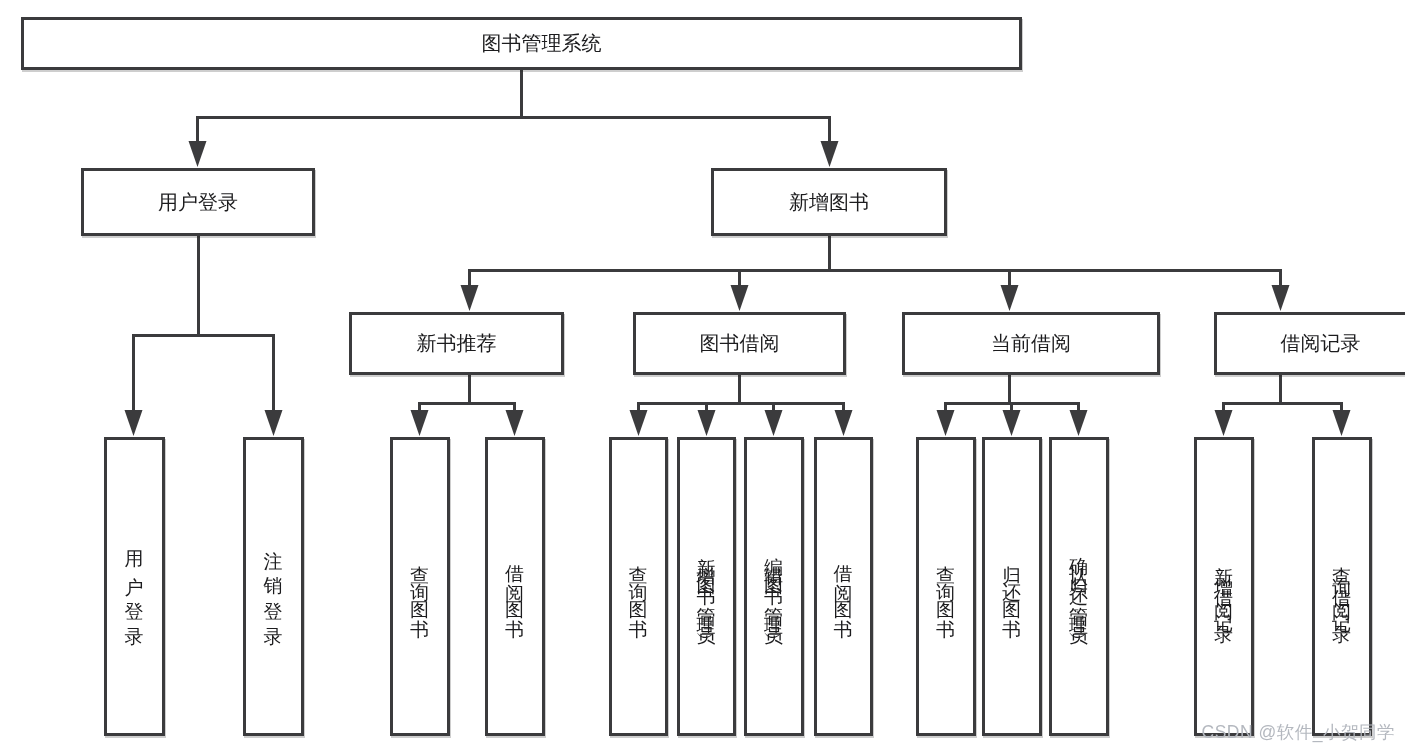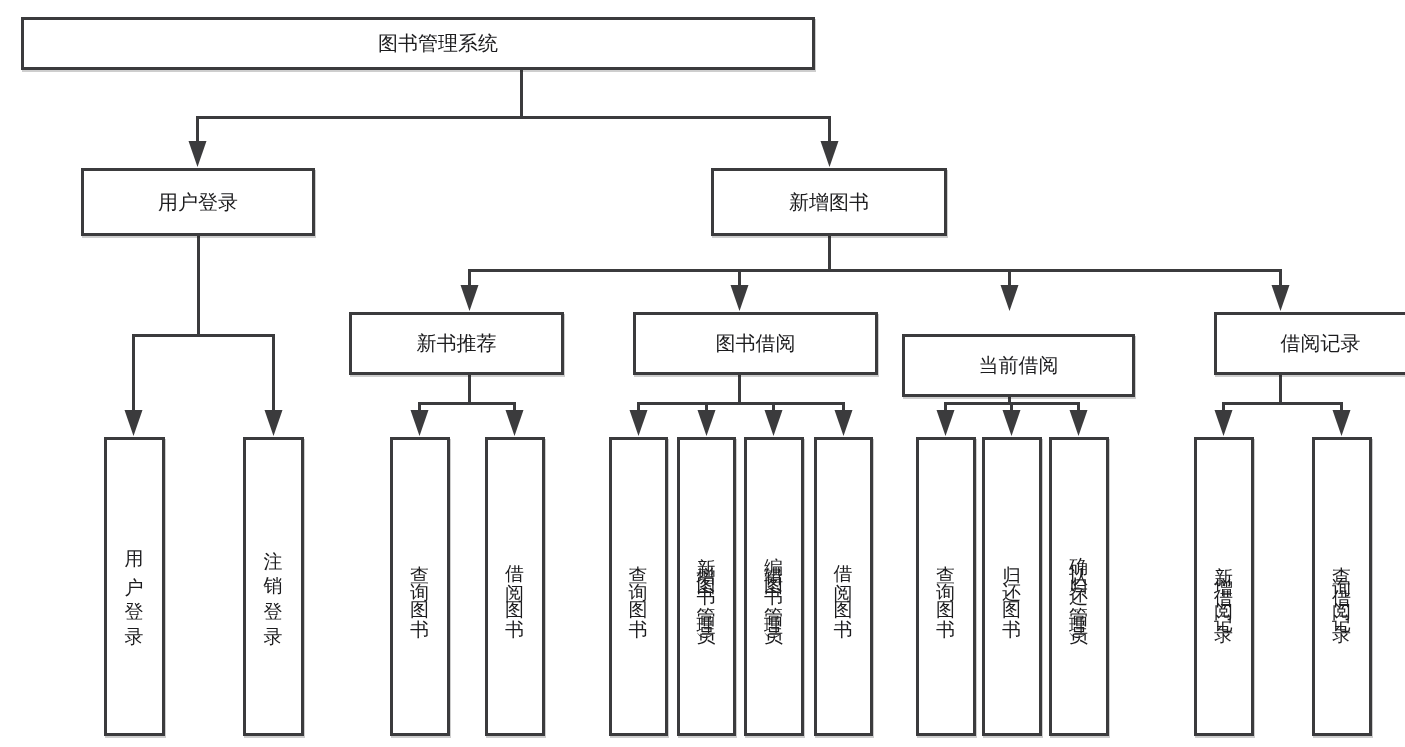--- a/index.html
+++ b/index.html
@@ -107,38 +107,38 @@
       <polygon points="1069.5,410 1087.5,410 1078.5,436"></polygon>
     </g>
 
     <g>
       <path d="M1280.5 374 V403.5 M1222 403.5 H1343 M1223.5 402 V412 M1341.5 402 V412"></path>
       <polygon points="1214.5,410 1232.5,410 1223.5,436"></polygon>
       <polygon points="1332.5,410 1350.5,410 1341.5,436"></polygon>
     </g>
   </svg>
 
-  <div class="box" style="left:21px; top:17px; width:794px; height:53px;padding-left:40px;">
+  <div class="box" style="left:21px; top:17px; width:1001px; height:53px;padding-left:40px;">
     <span class="label">图书管理系统</span>
   </div>
 
   <div class="box" style="left:81px; top:168px; width:234px; height:68px;">
     <span class="label">用户登录</span>
   </div>
   <div class="box" style="left:711px; top:168px; width:236px; height:68px;">
     <span class="label">新增图书</span>
   </div>
 
   <div class="box l3" style="left:349px; width:215px;">
     <span class="label">新书推荐</span>
   </div>
-  <div class="box l3" style="left:633px; width:245px;">
+  <div class="box l3" style="left:633px; width:213px;">
     <span class="label">图书借阅</span>
   </div>
-  <div class="box l3" style="left:902px; width:233px;margin-top:22px;">
+  <div class="box l3" style="left:902px; width:258px;">
     <span class="label">当前借阅</span>
   </div>
   <div class="box l3" style="left:1174px; width:213px;margin-left:40px;">
     <span class="label">借阅记录</span>
   </div>
 
   <div class="box leaf" style="left:104px; width:61px;">
     <span class="label ls-xl">用户登录</span>
   </div>
   <div class="box leaf" style="left:243px; width:61px;">
@@ -175,14 +175,15 @@
     <span class="label">确认归还（管理员）</span>
   </div>
 
   <div class="box leaf" style="left:1194px; width:60px;">
     <span class="label ls-md">新增借阅记录</span>
   </div>
   <div class="box leaf" style="left:1312px; width:60px;">
     <span class="label ls-md">查询借阅记录</span>
   </div>
 
+  <div class="watermark">CSDN @软件_小贺同学</div>
 
 </div>
 
 </body></html>

